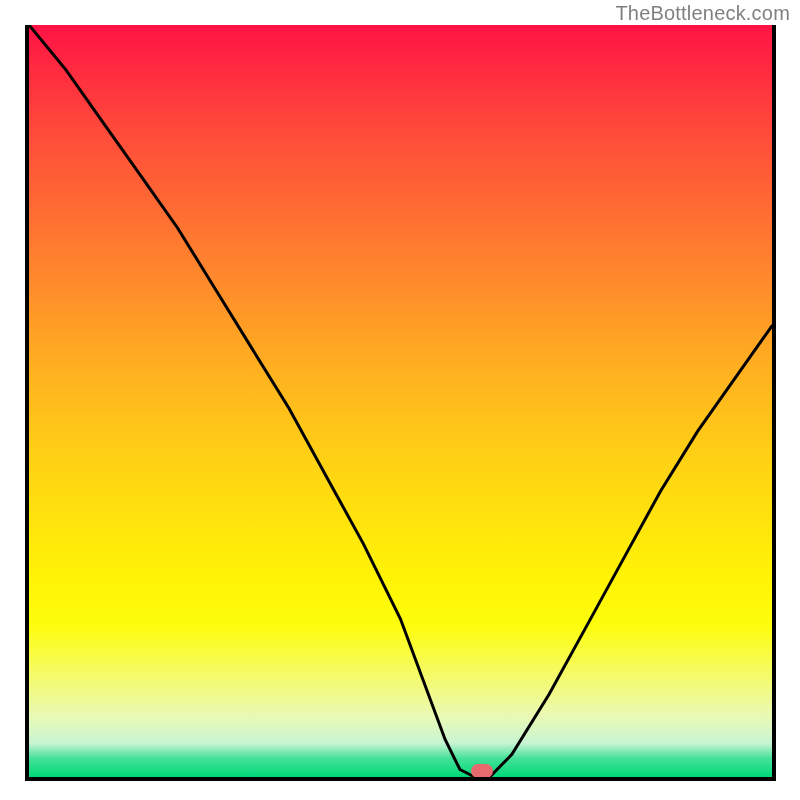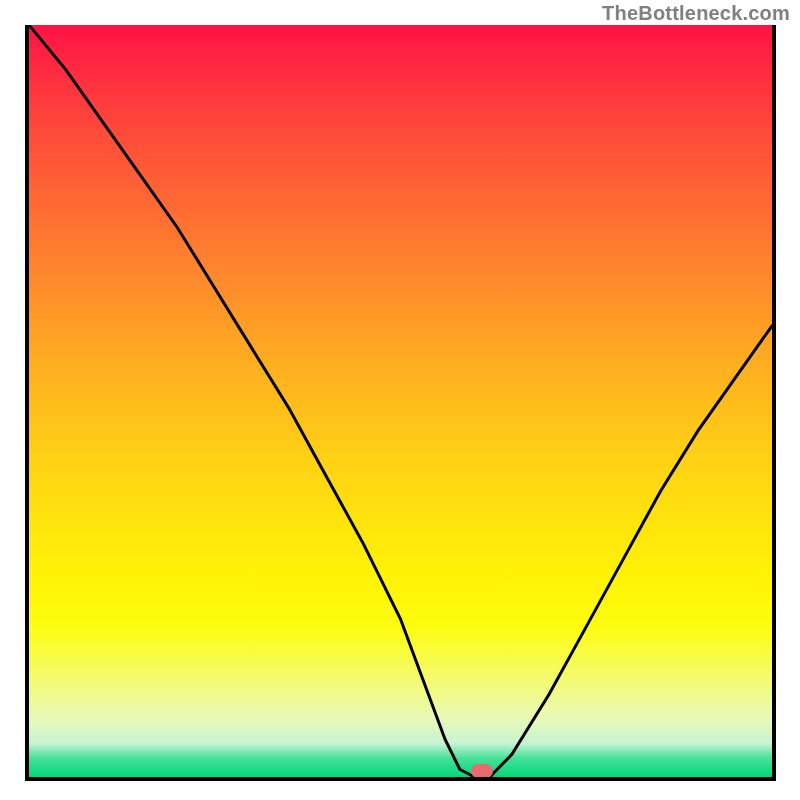--- a/index.html
+++ b/index.html
@@ -12,21 +12,21 @@
     width: 800px;
     height: 800px;
     position: relative;
   }
   .watermark {
     position: absolute;
     top: 2px;
     right: 10px;
     color: #808080;
     font-size: 20px;
-    font-weight: 700;
+    font-weight: 400;
     letter-spacing: 0.2px;
     z-index: 10;
   }
   .plot-frame {
     position: absolute;
     left: 25px;
     top: 25px;
     width: 751px;
     height: 756px;
     border-left: 4px solid #000;

